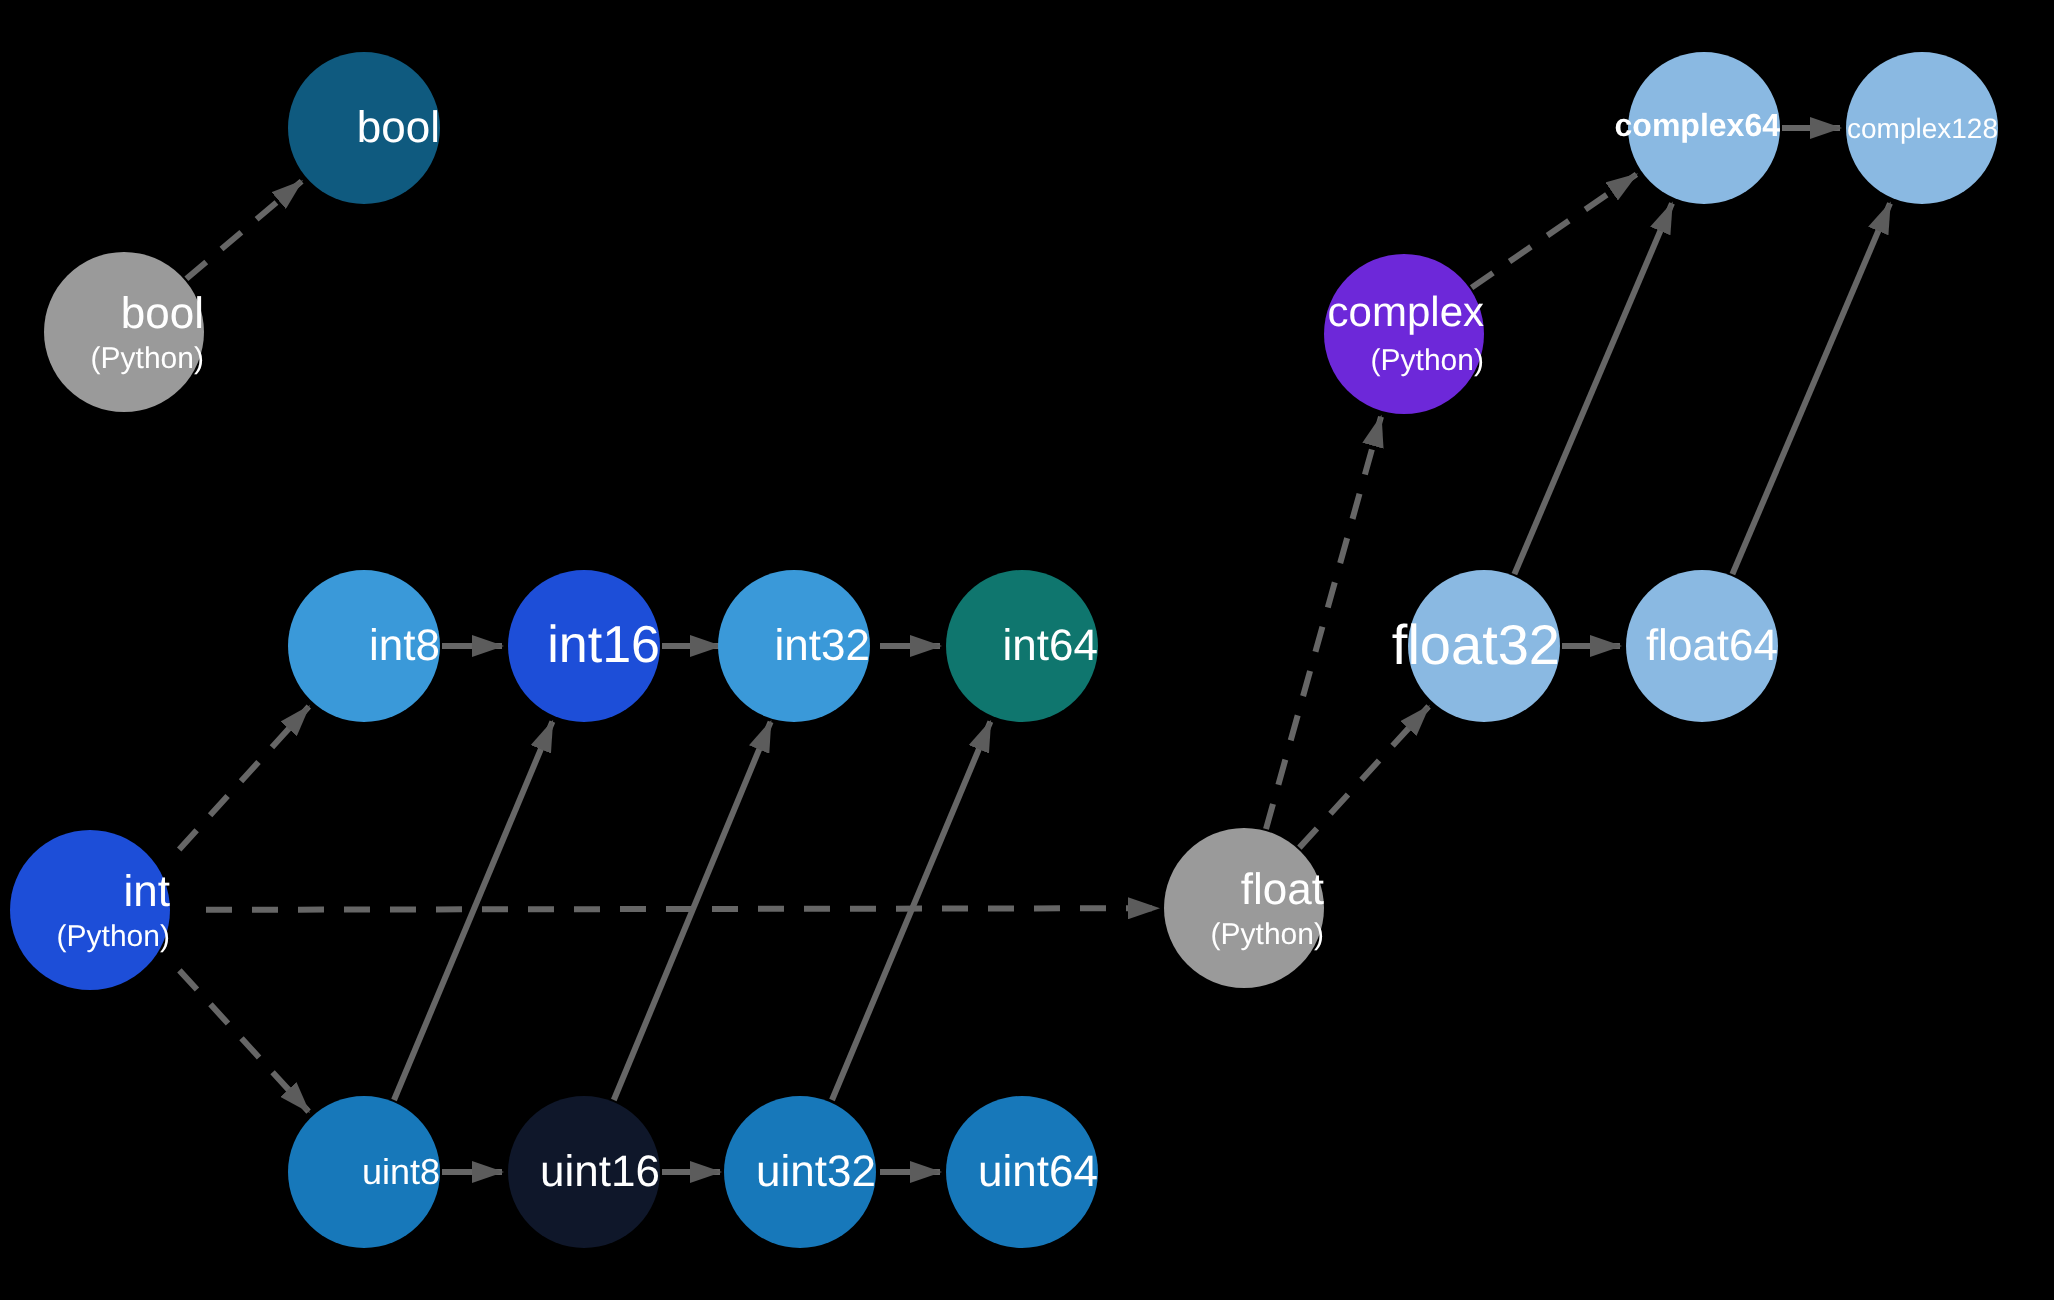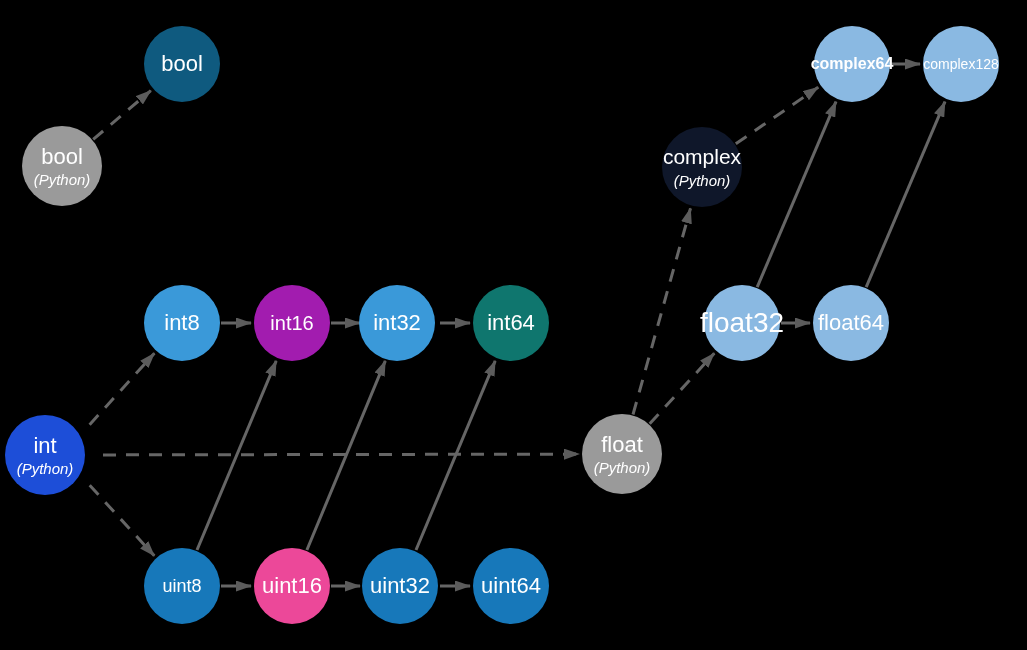--- a/index.html
+++ b/index.html
@@ -8,27 +8,27 @@
     width:1027px;height:650px;
     background:#000;
     font-family:"Liberation Sans", sans-serif;
     overflow:hidden;
   }
   .stage svg{position:absolute;left:0;top:0;}
   .node{
     position:absolute;
     border-radius:50%;
     display:flex;flex-direction:column;
-    align-items:center;justify-content:center;
+    align-items:flex-end;justify-content:center;
     color:#fff;text-align:center;
     transform:translate(-50%,-50%);
     user-select:none;
   }
   .node .lbl{line-height:1.05;}
-  .node .sub{font-style:italic;font-size:15px;line-height:1;margin-top:4px;}
+  .node .sub{font-size:15px;line-height:1;margin-top:4px;}
   .edge{fill:none;stroke-width:3;}
   .edge.dashed{stroke-dasharray:13 10;}
 </style>
 </head>
 <body>
 
 <div class="stage" style="background: rgb(0, 0, 0);">
   <svg id="edge-layer" width="1027" height="650" viewBox="0 0 1027 650">
     <defs>
       <marker id="arrowhead" viewBox="0 0 16 11" refX="15" refY="5.5" markerWidth="16" markerHeight="11" orient="auto" markerUnits="userSpaceOnUse">
@@ -66,52 +66,52 @@
       <div class="node" style="left: 182px; top: 64px; width: 76px; height: 76px; background: rgb(15, 90, 127); font-size: 22px;">
         <span class="lbl">bool</span>
       </div>
       <div class="node" style="left: 45px; top: 455px; width: 80px; height: 80px; background: #1d4ed8; font-size: 22px;">
         <span class="lbl">int</span>
         <span class="sub">(Python)</span>
       </div>
       <div class="node" style="left: 182px; top: 323px; width: 76px; height: 76px; background: rgb(58, 153, 217); font-size: 22px;">
         <span class="lbl">int8</span>
       </div>
-      <div class="node" style="left: 292px; top: 323px; width: 76px; height: 76px; background: #a21caf; font-size: 20px;">
+      <div class="node" style="left: 292px; top: 323px; width: 76px; height: 76px; background: #1d4ed8; font-size: 26px;">
         <span class="lbl">int16</span>
       </div>
       <div class="node" style="left: 397px; top: 323px; width: 76px; height: 76px; background: rgb(58, 153, 217); font-size: 22px;">
         <span class="lbl">int32</span>
       </div>
       <div class="node" style="left: 511px; top: 323px; width: 76px; height: 76px; background: #0f766e; font-size: 22px;">
         <span class="lbl">int64</span>
       </div>
       <div class="node" style="left: 182px; top: 586px; width: 76px; height: 76px; background: rgb(23, 120, 186); font-size: 18px;">
         <span class="lbl">uint8</span>
       </div>
-      <div class="node" style="left: 292px; top: 586px; width: 76px; height: 76px; background: #ec4899; font-size: 22px;">
+      <div class="node" style="left: 292px; top: 586px; width: 76px; height: 76px; background: #0f172a; font-size: 22px;">
         <span class="lbl">uint16</span>
       </div>
       <div class="node" style="left: 400px; top: 586px; width: 76px; height: 76px; background: rgb(23, 120, 186); font-size: 22px;">
         <span class="lbl">uint32</span>
       </div>
       <div class="node" style="left: 511px; top: 586px; width: 76px; height: 76px; background: rgb(23, 120, 186); font-size: 22px;">
         <span class="lbl">uint64</span>
       </div>
       <div class="node" style="left: 622px; top: 454px; width: 80px; height: 80px; background: rgb(154, 154, 154); font-size: 22px;">
         <span class="lbl">float</span>
         <span class="sub">(Python)</span>
       </div>
       <div class="node" style="left: 742px; top: 323px; width: 76px; height: 76px; background: rgb(138, 185, 226); font-size: 28px;">
         <span class="lbl">float32</span>
       </div>
       <div class="node" style="left: 851px; top: 323px; width: 76px; height: 76px; background: rgb(138, 185, 226); font-size: 22px;">
         <span class="lbl">float64</span>
       </div>
-      <div class="node" style="left: 702px; top: 167px; width: 80px; height: 80px; background: #0f172a; font-size: 21px;">
+      <div class="node" style="left: 702px; top: 167px; width: 80px; height: 80px; background: #6d28d9; font-size: 21px;">
         <span class="lbl">complex</span>
         <span class="sub">(Python)</span>
       </div>
       <div class="node" style="left: 852px; top: 64px; width: 76px; height: 76px; background: rgb(138, 185, 226); font-size: 16px; font-weight: bold;">
         <span class="lbl">complex64</span>
       </div>
       <div class="node" style="left: 961px; top: 64px; width: 76px; height: 76px; background: rgb(138, 185, 226); font-size: 14px;">
         <span class="lbl">complex128</span>
       </div>
     </div>

